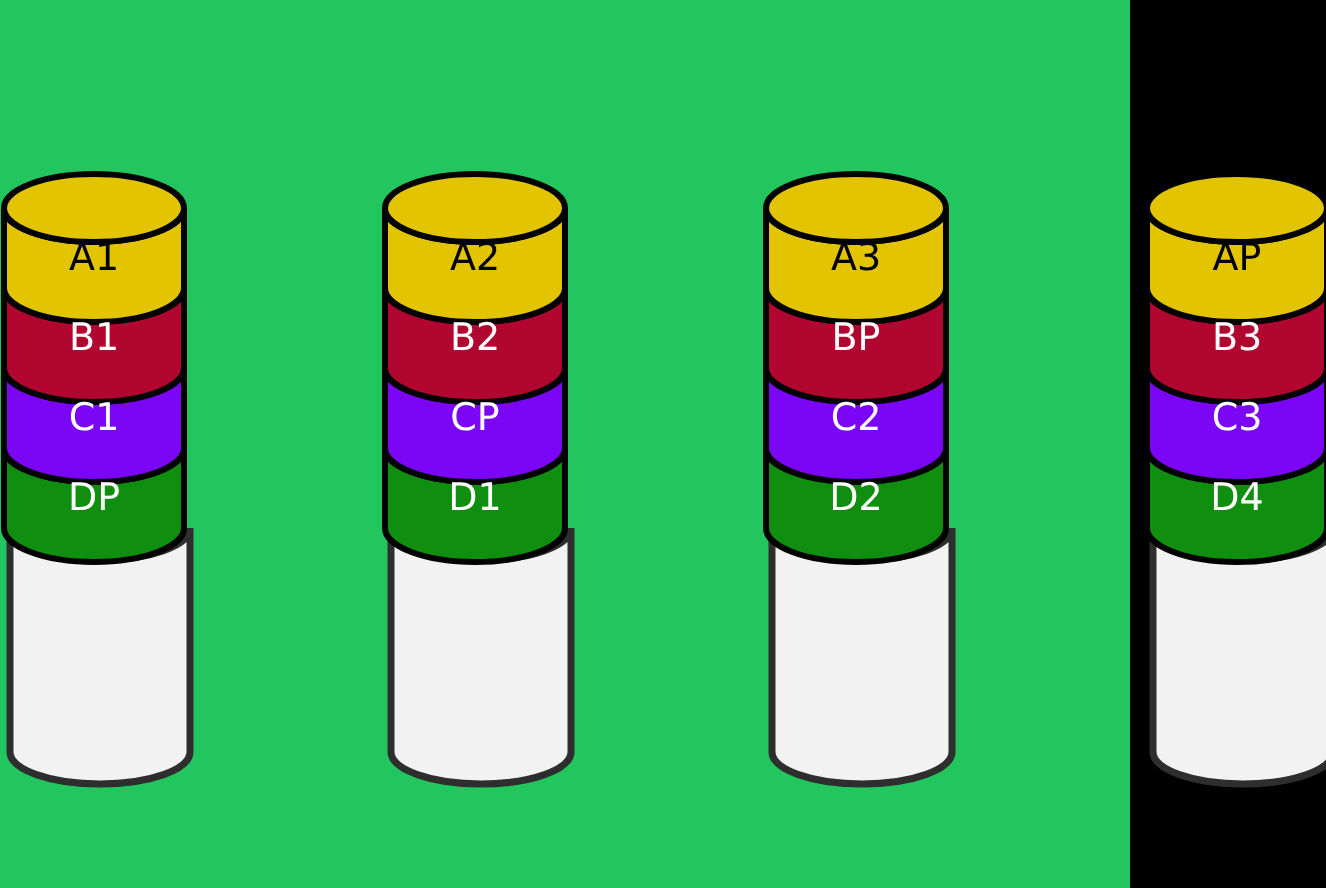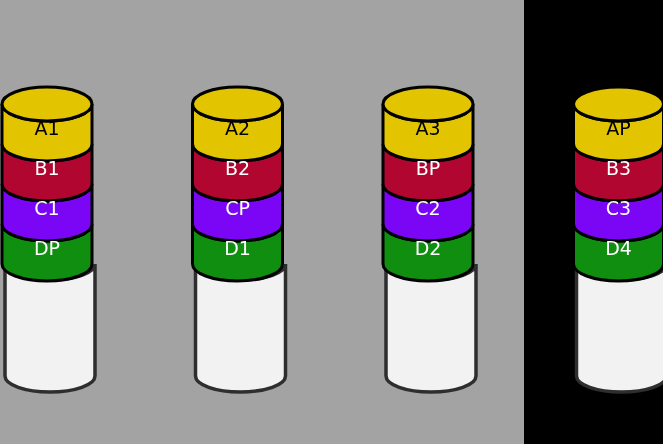--- a/index.html
+++ b/index.html
@@ -6,23 +6,23 @@
     margin: 0;
     padding: 0;
     width: 663px;
     height: 444px;
     background: #000000;
     overflow: hidden;
     font-family: "DejaVu Sans", sans-serif;
   }
   .stage {
     position: relative;
-    width: 524px;
+    width: 565px;
     height: 444px;
-    background: #a3a3a3;
+    background: #22c55e;
   }
   svg { display: block; }
   .band {
     stroke: #000000;
     stroke-width: 3;
   }
   .topcap {
     stroke: #000000;
     stroke-width: 3;
   }

